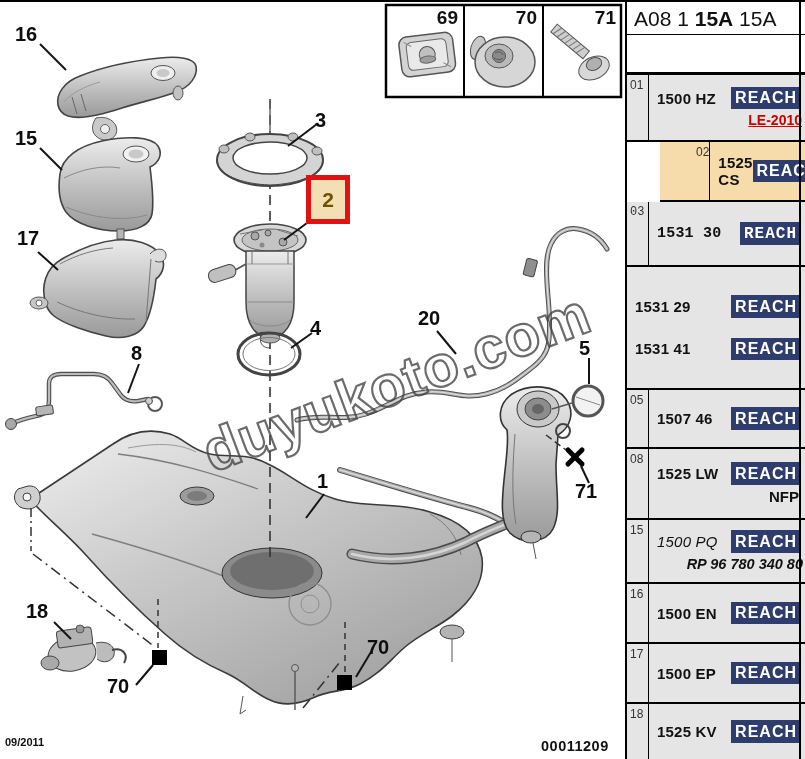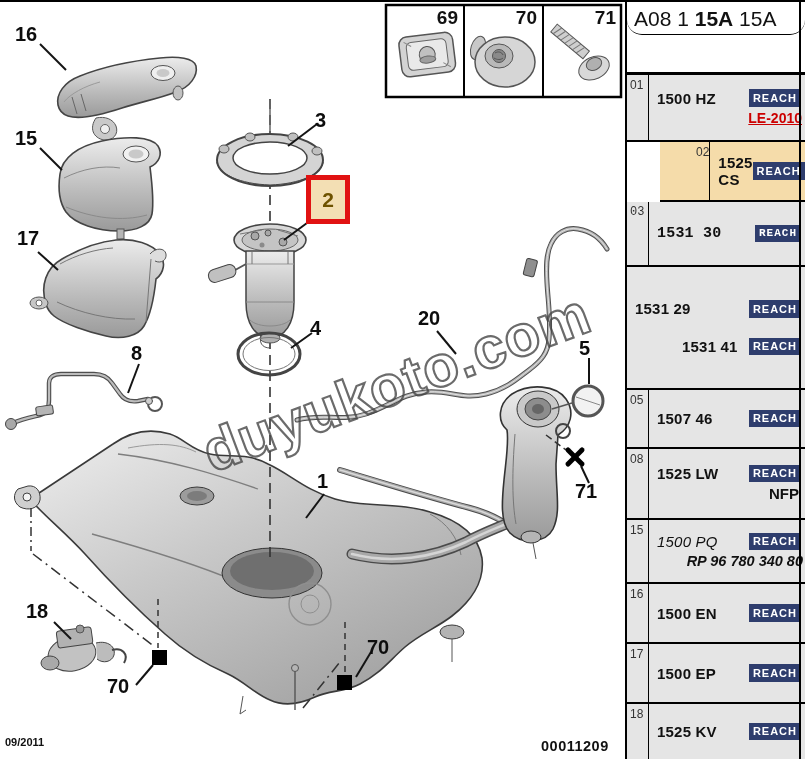--- a/index.html
+++ b/index.html
@@ -22,35 +22,35 @@
                -webkit-text-stroke:2.2px rgba(70,70,70,.8);
                transform:rotate(-20.5deg); transform-origin:left center; pointer-events:none; }
   .footer-date { position:absolute; left:5px;  top:734px; font-size:11px;  font-weight:bold; }
   .footer-num  { position:absolute; left:541px; top:736px; font-size:14.5px; font-weight:bold; letter-spacing:.5px; }
 
   
   .sidebar { position:absolute; left:625px; top:0; width:180px; height:759px;
              border-left:2px solid #000; background:#fff; }
   .sb-edge { position:absolute; right:4.5px; top:0; bottom:0; width:1.5px; background:#000; }
   .sb-header { height:33px; border-bottom:1.5px solid #000; font-size:21px;
-               padding:5px 0 0 7px; white-space:nowrap;border-radius:15px; }
+               padding:5px 0 0 7px; white-space:nowrap; }
   .sb-header .b { font-weight:bold; }
   .sb-gap { height:40px; border-bottom:3px solid #000; }
   .sb-row { display:flex; border-bottom:2px solid #000; background:#e5e5e5; }
   .sb-row.hl, .sb-row.hl .sb-num { background:var(--highlight,#f5dcaa);margin-left:33px; }
   .sb-num { width:22px; border-right:1.5px solid #000; font-size:12px; color:#333;
             padding:3px 0 0 3px; }
   .sb-content { flex:1; display:flex; flex-direction:column; justify-content:center; padding:8px 0; }
   .sb-part { display:flex; align-items:center; justify-content:space-between;
              padding-left:8px; padding-right:4px; }
-  .sb-part + .sb-part { margin-top:20px;margin-left:47px; }
+  .sb-part + .sb-part { margin-top:20px; }
   .pn { font-size:15px; font-weight:bold; letter-spacing:.2px; }
   .pn.it { font-weight:normal; font-style:italic; }
   .reach { display:inline-block; background:var(--reach-bg,#2e3d6d); color:var(--reach-text,#fff);
-           font-size:11px; font-weight:bold; letter-spacing:1px; line-height:1;
+           font-size:16px; font-weight:bold; letter-spacing:1px; line-height:1;
            padding:3.5px 4px 3px; cursor:pointer; }
   .sb-note { text-align:right; font-size:14px; font-weight:bold; padding-right:3px; margin-top:3px; }
   .sb-note.red   { color:var(--note-red,#cc0000); text-decoration:underline; }
   .sb-note.plain { font-size:15px; padding-right:6px; }
   .sb-note.ref   { font-style:italic; font-size:14.5px; padding-right:2px; }
 </style>
 </head>
 <body>
 
 <div class="page">

